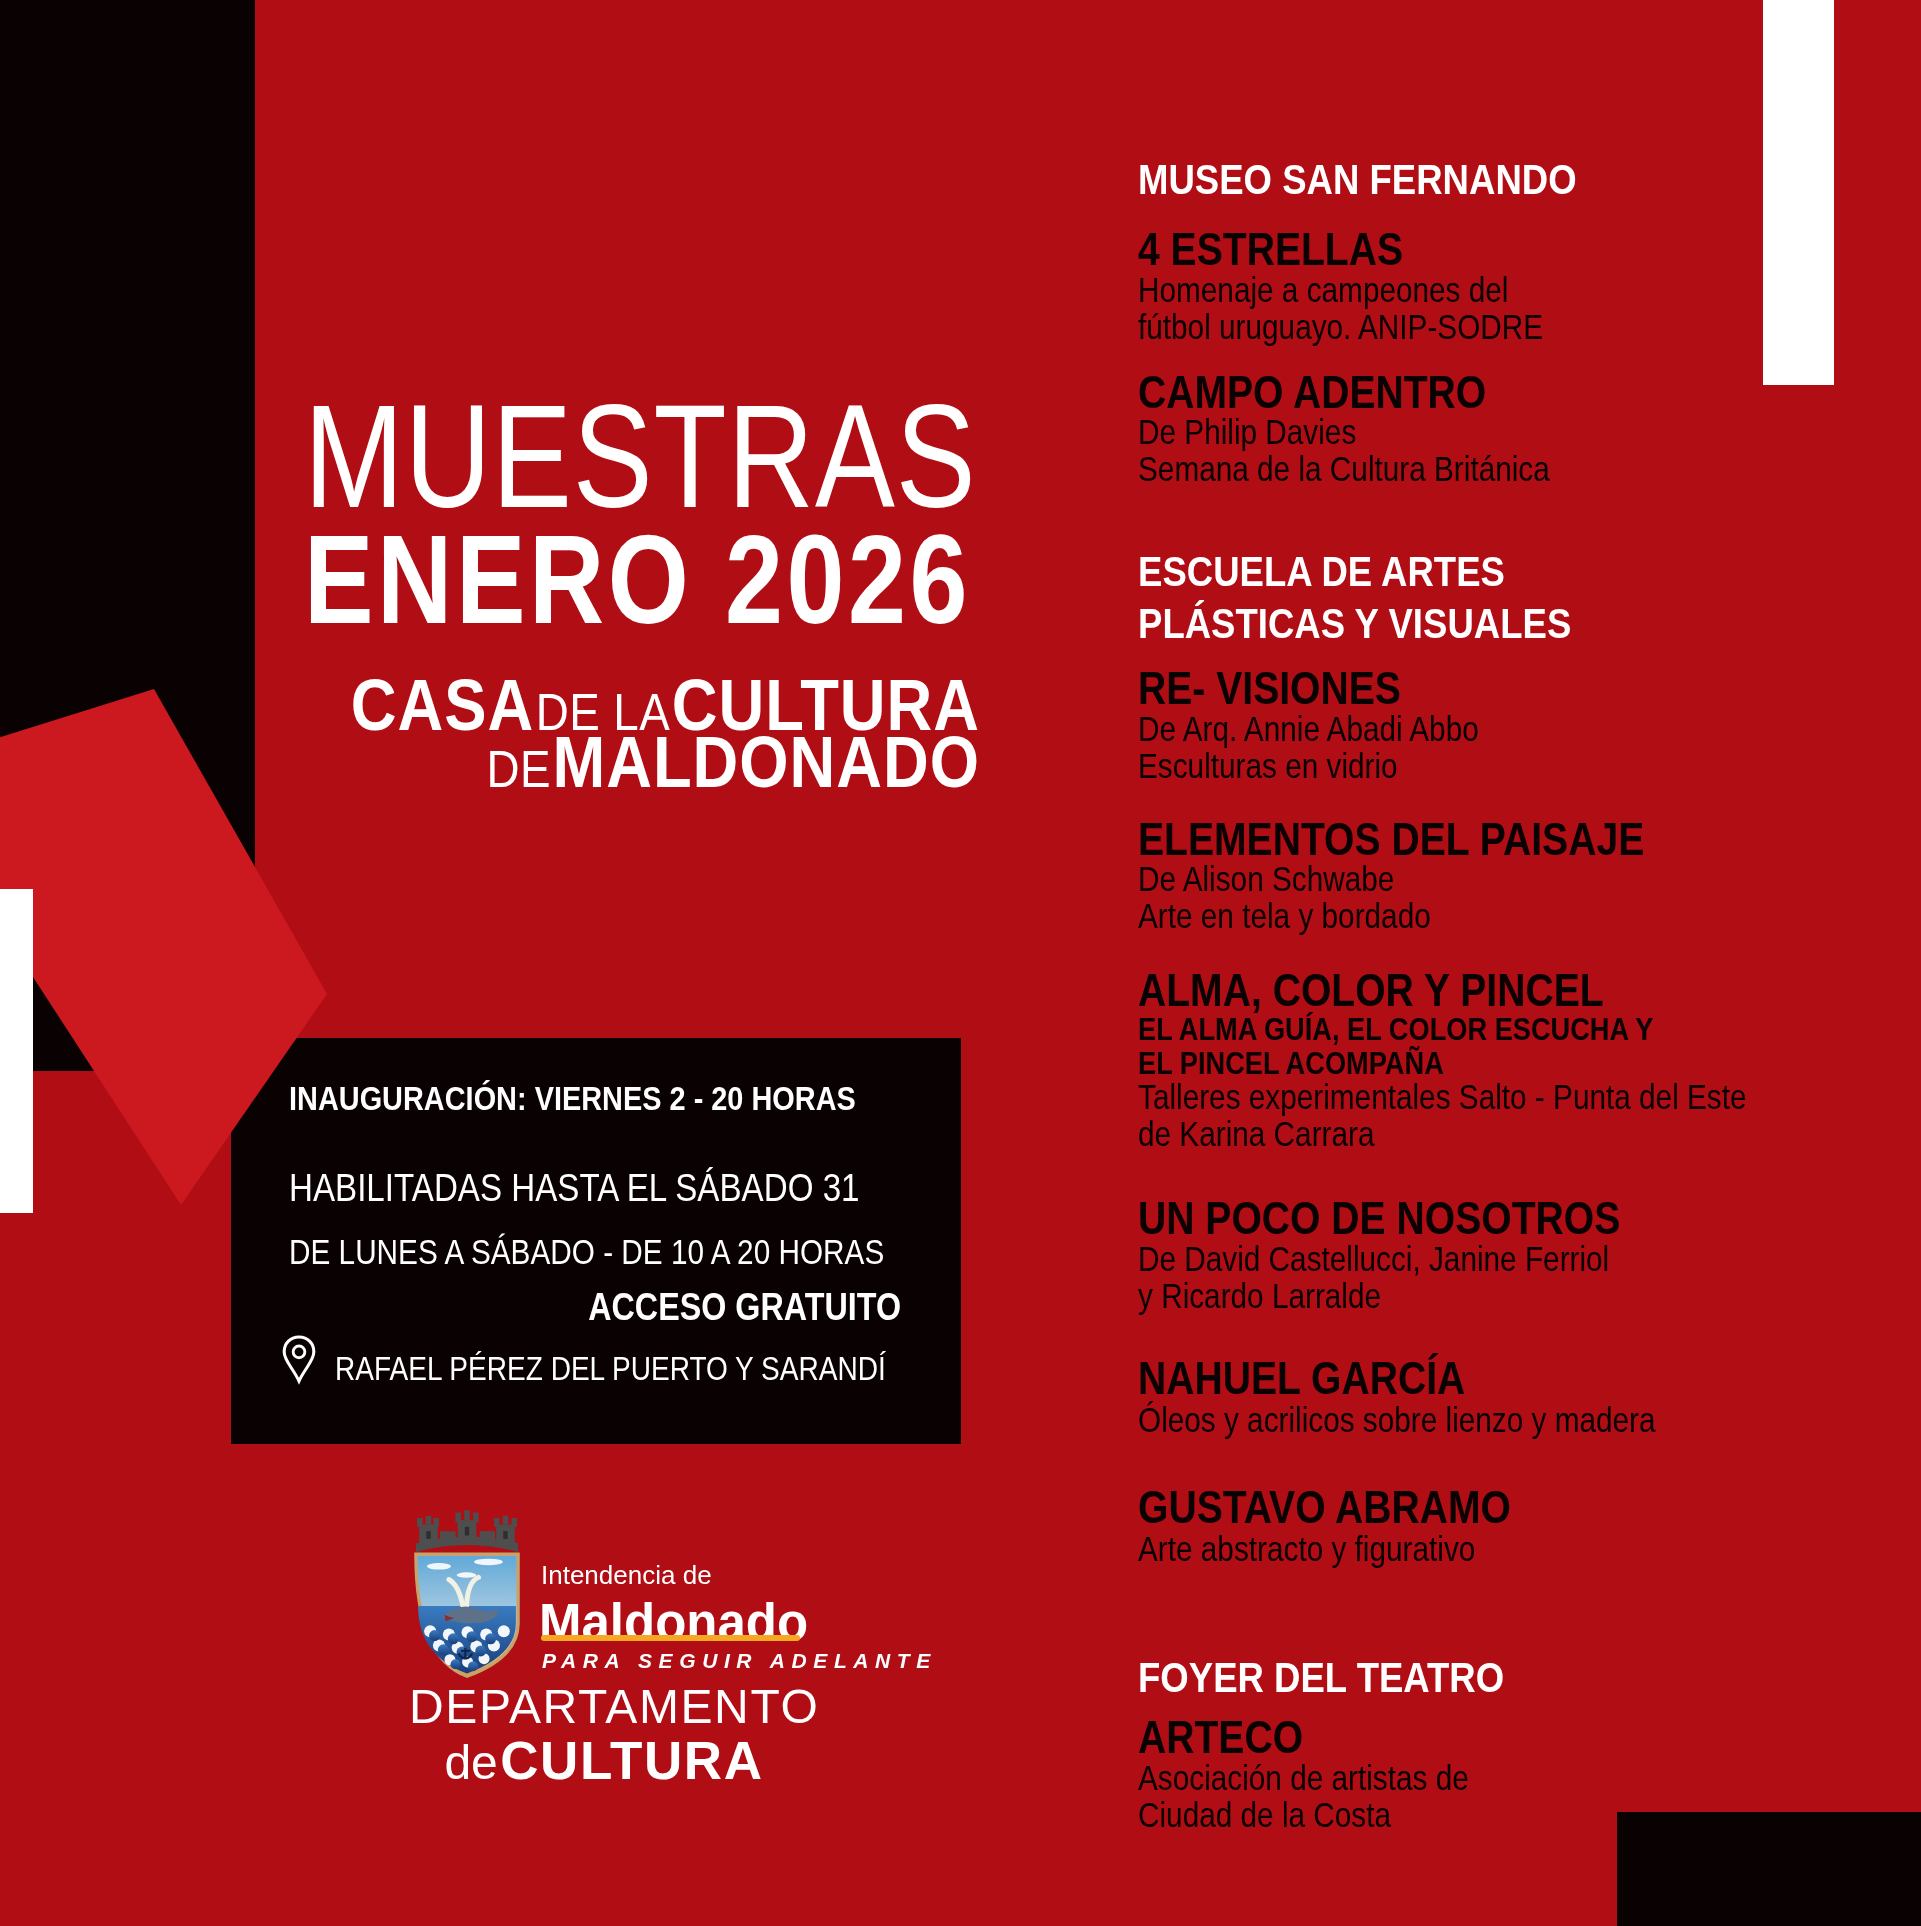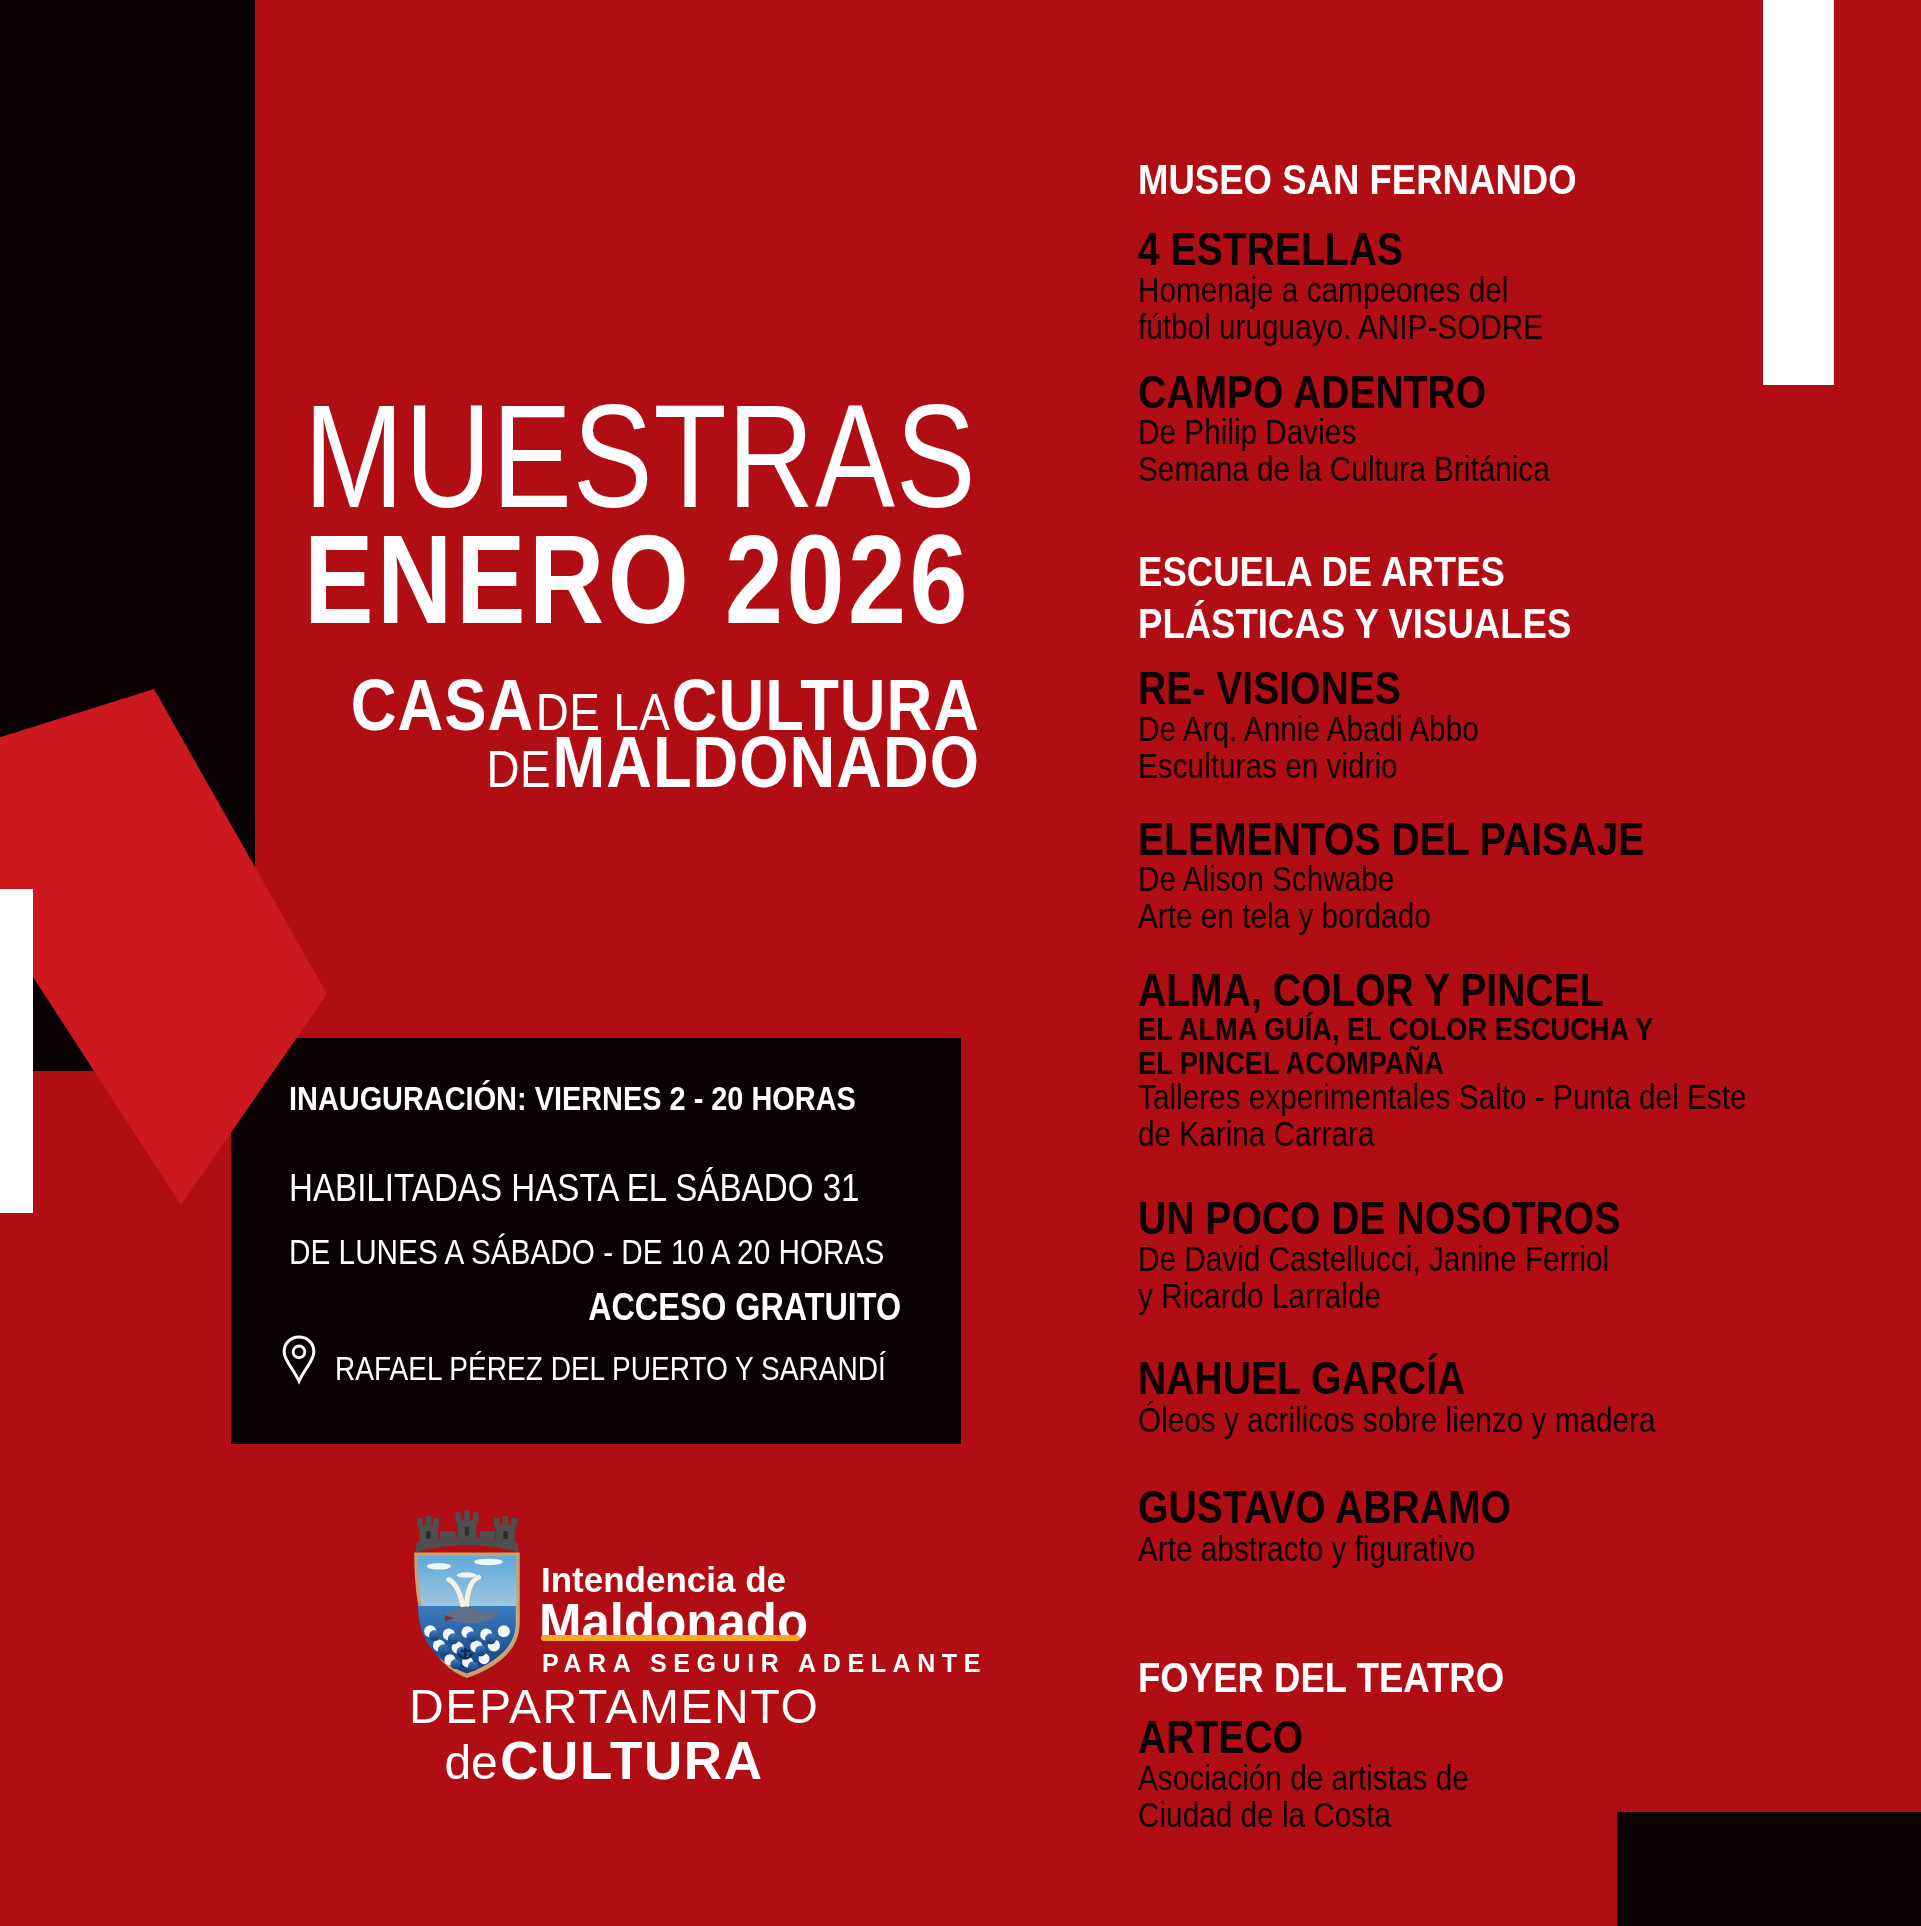--- a/index.html
+++ b/index.html
@@ -50,24 +50,24 @@
   .ib3{left:289px;top:1234px;font-size:35px;font-weight:400;}
   .ib4{right:1021px;top:1288px;font-size:38px;font-weight:700;}
   .addr{left:335px;top:1352px;font-size:33px;font-weight:400;}
   .pin{left:281px;top:1334px;width:36px;height:51px;}
   
   .hdr{left:1138px;color:var(--white);font-size:43px;font-weight:700;line-height:52px;}
   .xt{left:1138px;color:var(--black);font-size:46px;font-weight:700;line-height:1;}
   .xs{left:1138px;color:var(--black);font-size:32px;font-weight:700;line-height:34px;}
   .xd{left:1138px;color:var(--black);font-size:35px;font-weight:400;line-height:37px;}
   
-  .logo-line1{left:541px;top:1560px;font-size:35px;font-weight:700;color:var(--white);white-space:nowrap;}
+  .logo-line1{left:541px;top:1560px;font-size:26px;font-weight:400;color:var(--white);white-space:nowrap;}
   .logo-line2{left:539px;top:1593px;font-size:51px;font-weight:600;color:var(--white);white-space:nowrap;}
   .logo-rule{left:541px;top:1635px;width:259px;height:5.5px;border-radius:3.3px;background:var(--yellow);}
-  .logo-tag{left:542px;top:1649px;font-size:25px;font-weight:700;letter-spacing:6.6px;color:var(--white);white-space:nowrap;}
+  .logo-tag{left:542px;top:1649px;font-size:21px;font-weight:700;letter-spacing:6.6px;color:var(--white);white-space:nowrap;font-style:italic;}
   .dept1{left:409px;top:1679px;width:390px;text-align:center;font-size:48px;font-weight:400;color:var(--white);letter-spacing:1.6px;}
   .dept2{left:409px;top:1730px;width:390px;text-align:center;color:var(--white);white-space:nowrap;}
   .dept2 .lo{font-size:48px;font-weight:400;}
   .dept2 .hi{font-size:53px;font-weight:600;letter-spacing:1.6px;}
   .crest{left:406px;top:1509px;width:122px;height:174px;}
 </style>
 </head>
 <body>
 
 <div class="abs black-band"></div>

